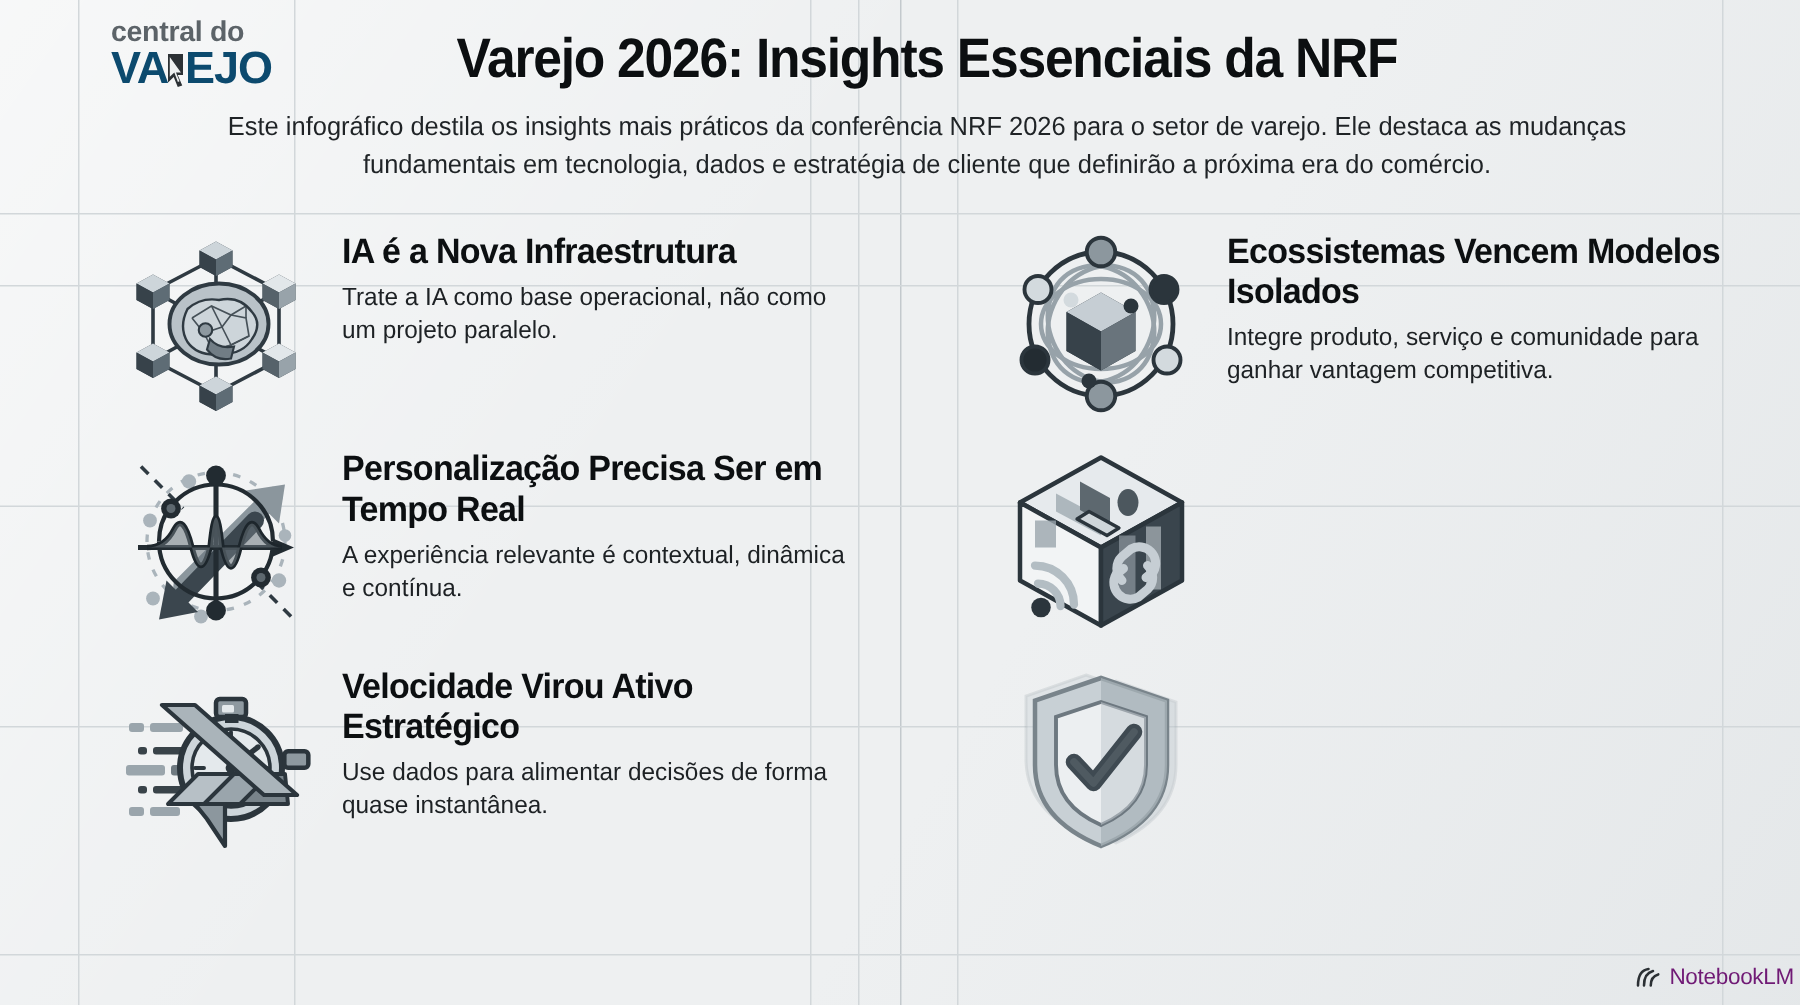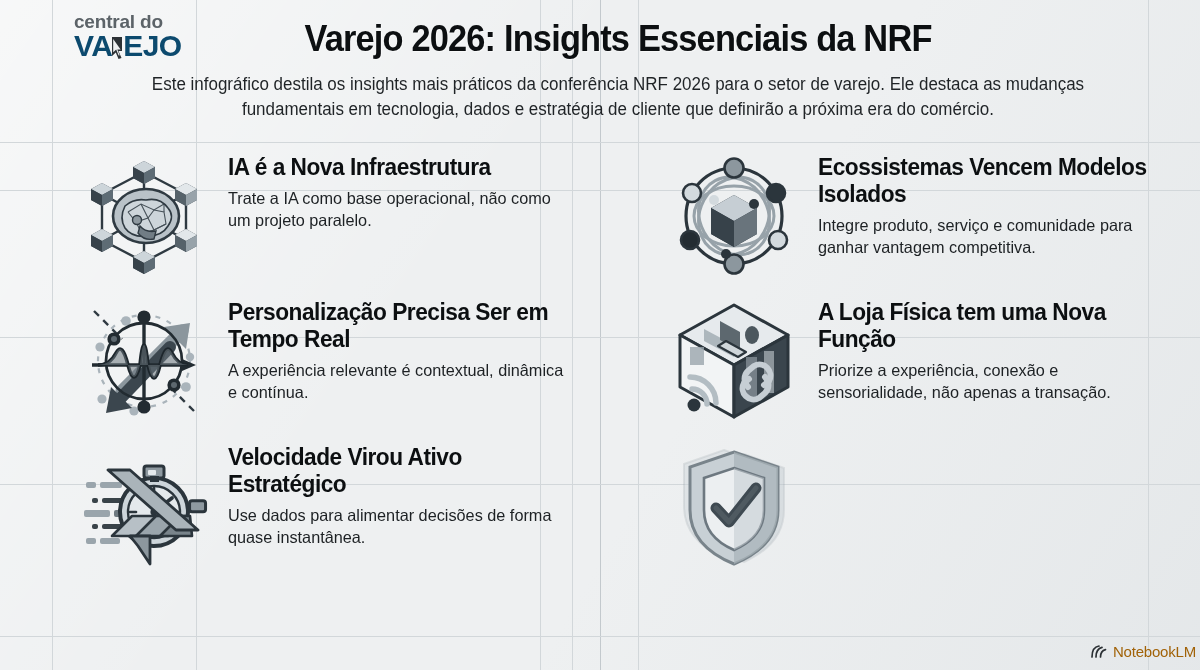--- a/index.html
+++ b/index.html
@@ -164,21 +164,21 @@
 
   
   .footer {
     position: absolute;
     right: 22px;
     bottom: 10px;
     display: flex;
     align-items: center;
     gap: 6px;
     font-size: 15px;
-    color: #a16207;
+    color: #701a75;
     letter-spacing: -0.2px;
   }
   .footer svg { display: block; }
 </style>
 </head>
 <body>
 
 <div id="paper-noise"></div>
 <div id="grid-layer">
   <div class="vline" style="left:52px"></div>
@@ -475,24 +475,20 @@
               <path d="M24 94 A15 15 0 0 1 39 109"></path>
             </g>
             <circle cx="26" cy="110" r="6.5" fill="#2b353c"></circle>
 
             <g stroke="#c6ced4" stroke-width="6" fill="none" stroke-linecap="round">
               <path d="M80 92 a11 11 0 0 1 0 -16 l6 -5 a11 11 0 0 1 15 15 l-5 4"></path>
               <path d="M97 82 a11 11 0 0 1 0 16 l-6 5 a11 11 0 0 1 -15 -15 l5 -4"></path>
             </g>
           </svg>
         </div>
-        <div class="card-body">
-          <div class="card-title">A Loja Física tem uma Nova Função</div>
-          <div class="card-desc">Priorize a experiência, conexão e sensorialidade, não apenas a transação.</div>
-        </div>
       </div>
 
       <div class="card">
         <div class="card-icon">
           <svg width="132" height="132" viewBox="0 0 132 132">
 
             <path d="M76 14 L116 28 L116 70 Q116 104 76 122 Q36 104 36 70 L36 28 Z" fill="#b9c3c9" opacity=".38" stroke="#8b969d" stroke-width="2" stroke-opacity=".5"></path>
             <path d="M56 10 L96 24 L96 66 Q96 100 56 118 Q16 100 16 66 L16 24 Z" fill="#cfd6da" opacity=".45" stroke="#8b969d" stroke-width="2" stroke-opacity=".45"></path>
 
             <path d="M66 12 L110 27 L110 70 Q110 106 66 124 Q22 106 22 70 L22 27 Z" fill="#c8d0d5" stroke="#79848b" stroke-width="3"></path>

